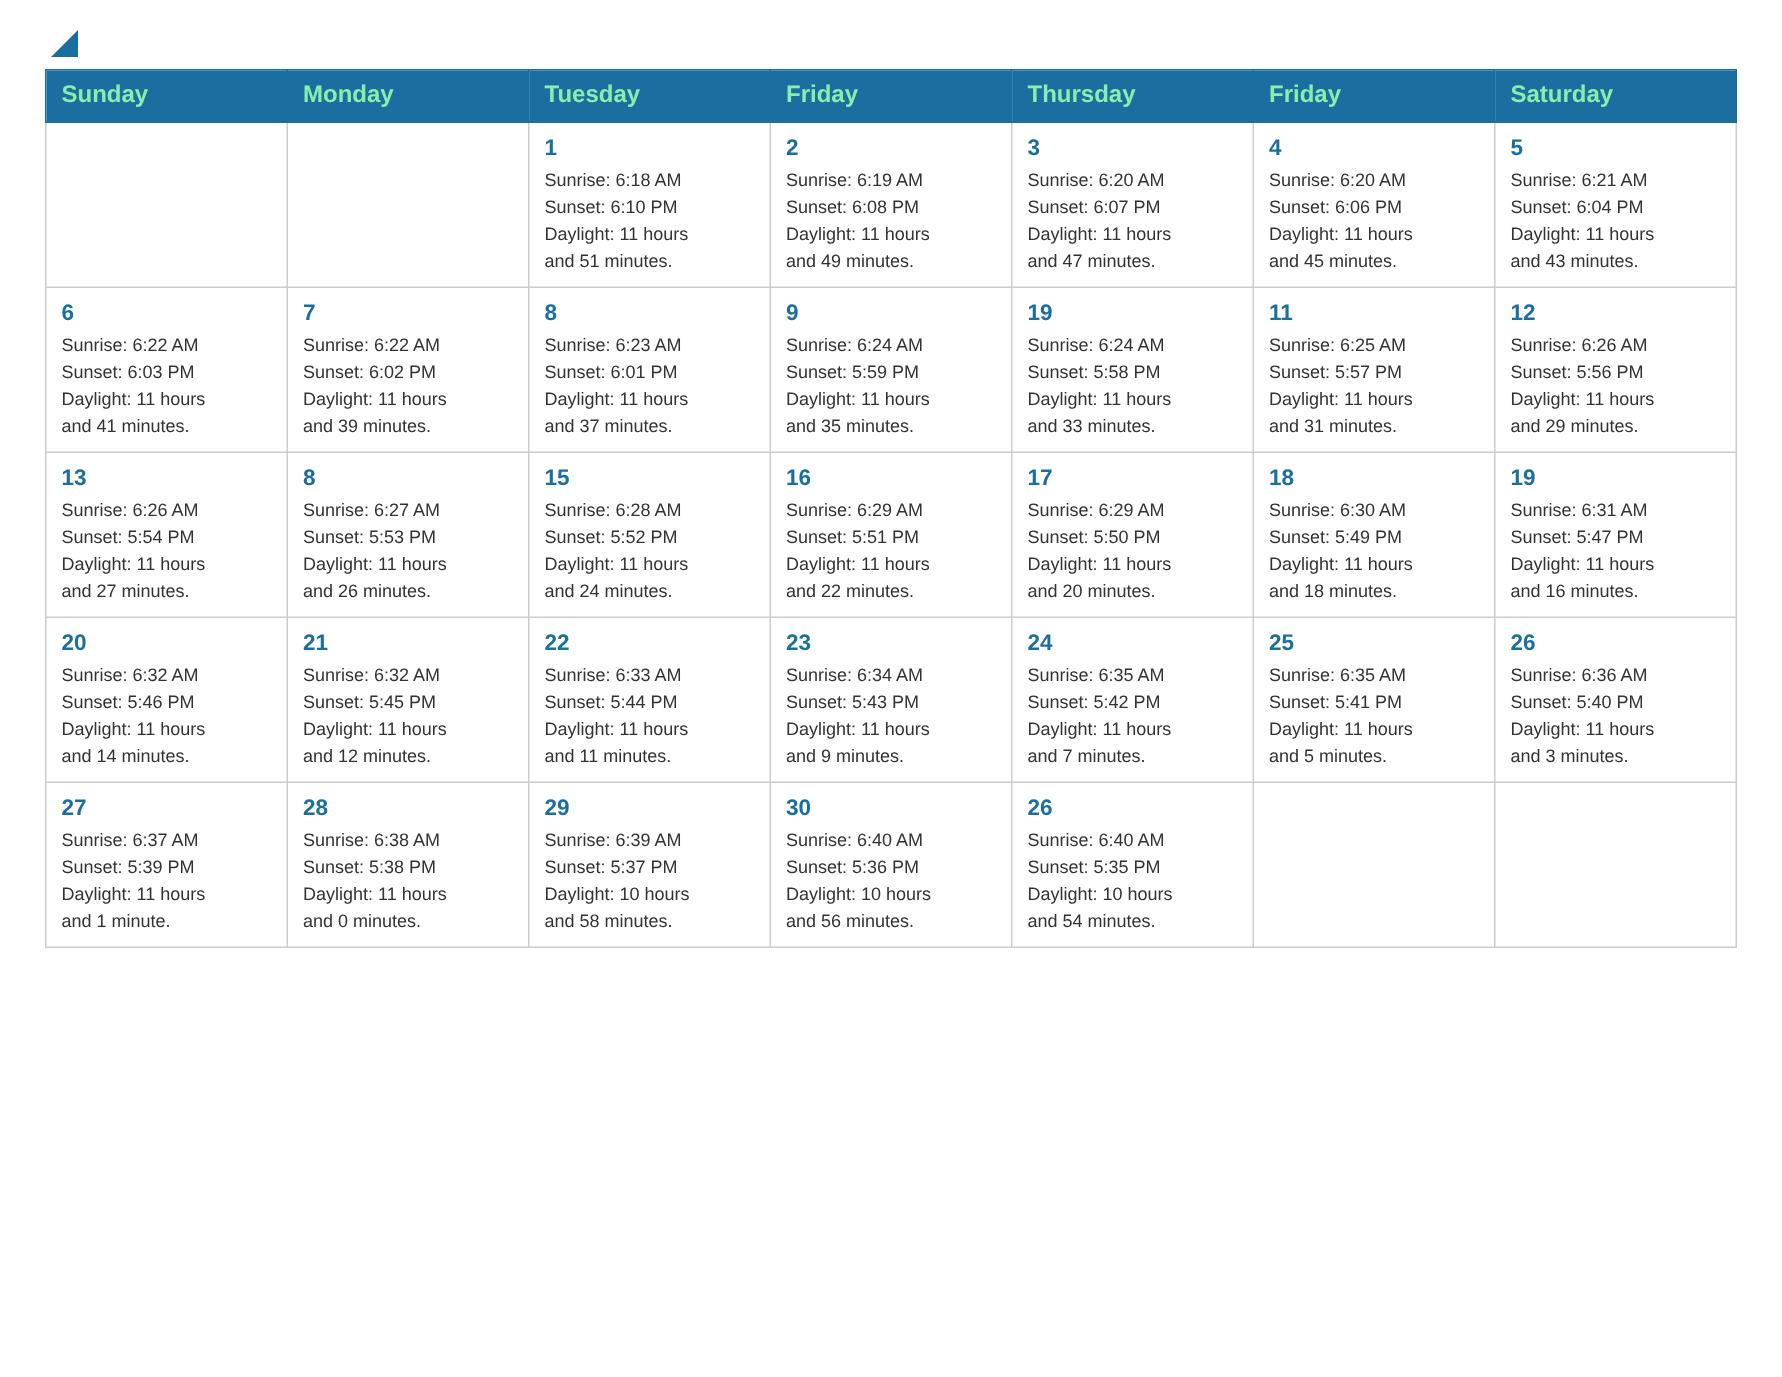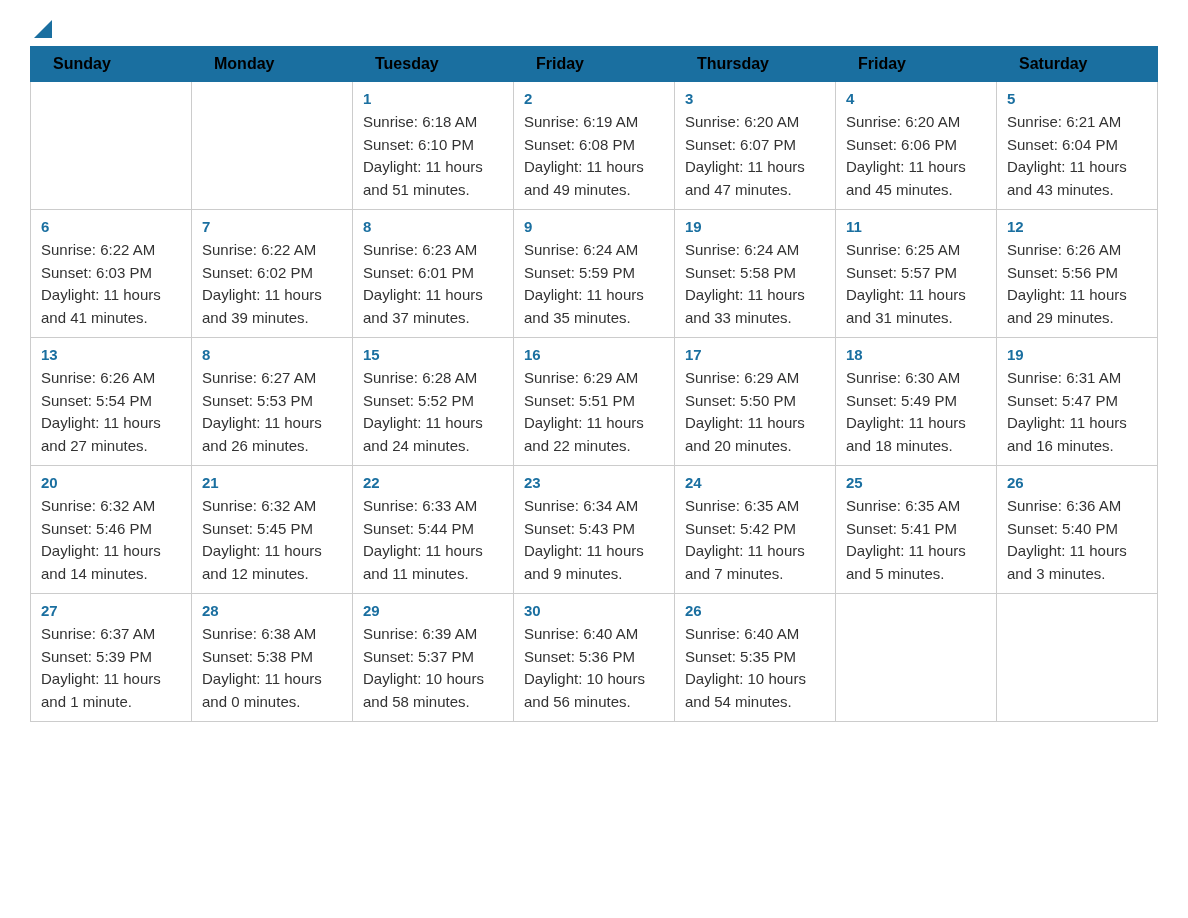--- a/index.html
+++ b/index.html
@@ -29,22 +29,22 @@
       color: #333;
       margin-top: 4px;
     }
     table {
       width: 100%;
       border-collapse: collapse;
       table-layout: fixed;
     }
     th {
       background: #1a6fa0;
-      color: #000000;
-      padding: 8px 22px;
+      color: #86efac;
+      padding: 8px 10px;
       font-size: 16px;
       font-weight: bold;
       text-align: left;
       border: 1px solid #1a6fa0;
     }
     td {
       vertical-align: top;
       padding: 8px 10px;
       border: 1px solid #ccc;
       font-size: 13px;
@@ -55,21 +55,21 @@
       background: #fff;
     }
     .day-num {
       font-size: 15px;
       font-weight: bold;
       color: #1a6fa0;
       display: block;
       margin-bottom: 4px;
     }
     .day-info {
-      font-size: 15px;
+      font-size: 12px;
       line-height: 1.5;
       color: #333;
     }
     tr td:first-child .day-num,
     tr td:last-child .day-num {
       color: #1a6fa0;
     }
     .logo-container {
       display: flex;
       align-items: center;

